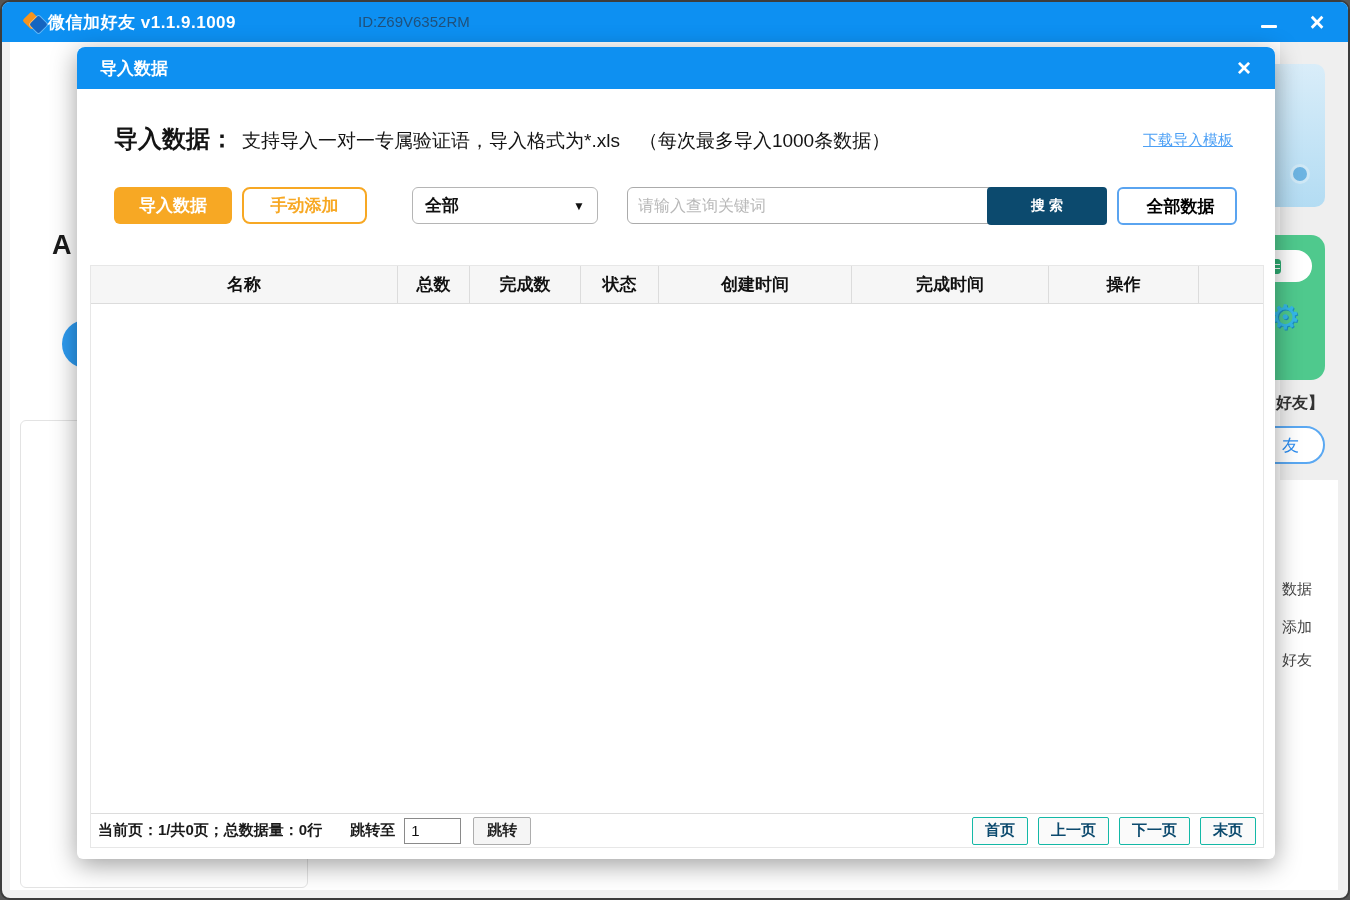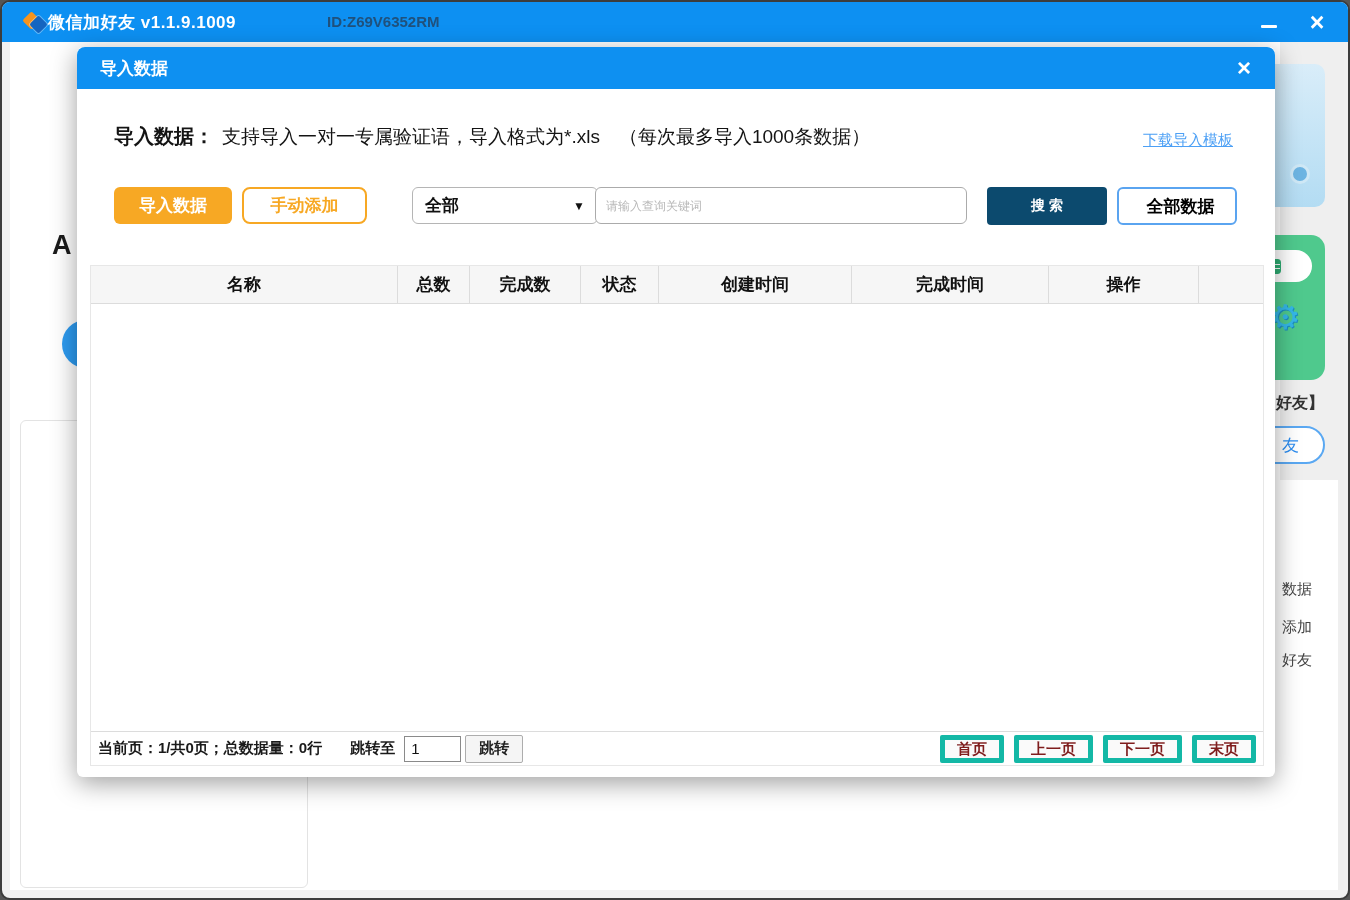--- a/index.html
+++ b/index.html
@@ -8,21 +8,21 @@
 
   
   .window { position:absolute; inset:0; background:#f0f0f0; border:2px solid #3c3c3c; border-radius:10px; overflow:hidden; }
 
   
   .titlebar { position:absolute; left:0; top:0; right:0; height:40px; background:#0d90f2; display:flex; align-items:center; }
   .logo { position:relative; width:24px; height:24px; margin-left:22px; }
   .logo .d1 { position:absolute; left:1px; top:4px; width:13px; height:13px; background:#f7941d; transform:rotate(45deg); border-radius:2px; }
   .logo .d2 { position:absolute; left:8px; top:8px; width:13px; height:13px; background:#1565c0; transform:rotate(45deg); border-radius:2px; box-shadow:0 0 0 1px rgba(255,255,255,.35); }
   .win-title { color:#fff; font-size:17px; font-weight:bold; margin-left:0; letter-spacing:.5px; }
-  .win-id { color:#20517c; font-size:15px; font-weight:bold; position:absolute; left:325px; top:11px; }
+  .win-id { color:#20517c; font-size:15px; font-weight:normal; position:absolute; left:356px; top:11px; }
   .win-btns { position:absolute; right:14px; top:0; height:40px; display:flex; align-items:center; gap:14px; }
   .win-btn { width:34px; height:34px; display:flex; align-items:center; justify-content:center; color:#fff; cursor:pointer; }
   .min-glyph { width:16px; height:3px; background:#fff; border-radius:1px; margin-top:8px; }
   .x-glyph { font-size:25px; font-weight:bold; line-height:1; }
 
   
   .bg-main { position:absolute; left:8px; top:40px; width:1270px; bottom:8px; background:#fff; }
   .bg-right { position:absolute; left:1278px; top:40px; width:64px; bottom:8px; background:#efefef; }
   .bg-panel-left { position:absolute; left:18px; top:418px; width:288px; height:468px; background:#fff; border:1px solid #e3e3e3; border-radius:6px; }
   .bg-letter { position:absolute; left:50px; top:228px; font-size:27px; font-weight:bold; color:#1b1b1b; }
@@ -32,56 +32,56 @@
   .card-green { position:absolute; left:1238px; top:233px; width:85px; height:145px; border-radius:14px; background:#4fc98d; }
   .pill-white { position:absolute; left:14px; top:15px; width:58px; height:32px; background:#fff; border-radius:16px; display:flex; align-items:center; padding-left:10px; }
   .mini-icon { width:17px; height:15px; border-radius:3px; background:linear-gradient(180deg,#2fae74 0 30%, #fff 30% 40%, #2fae74 40% 62%, #fff 62% 72%, #2fae74 72% 100%); border:1px solid #2fae74; }
   .gear { position:absolute; left:30px; top:62px; font-size:34px; color:#35b8e8; text-shadow:1px 1px 0 #1d8dc0; }
   .bg-bracket { position:absolute; left:1274px; top:391px; font-size:16px; font-weight:bold; color:#333; }
   .bg-pill-btn { position:absolute; left:1243px; top:424px; width:80px; height:38px; border:2px solid #5aa8f2; border-radius:19px; background:#fff; color:#2e8ef0; font-size:17px; display:flex; align-items:center; justify-content:flex-end; padding-right:24px; }
   .bg-white-right { position:absolute; left:1278px; top:478px; width:58px; height:410px; background:#fff; }
   .bg-frag { position:absolute; left:1280px; font-size:15px; color:#444; }
 
   
-  .modal { position:absolute; left:75px; top:45px; width:1198px; height:730px; background:#fff; border-radius:6px; box-shadow:0 6px 26px rgba(0,0,0,.38); z-index:5; }
+  .modal { position:absolute; left:75px; top:45px; width:1198px; height:812px; background:#fff; border-radius:6px; box-shadow:0 6px 26px rgba(0,0,0,.38); z-index:5; }
   .modal-header { position:absolute; left:0; top:0; right:0; height:42px; background:#0e90f1; border-radius:8px 8px 0 0; display:flex; align-items:center; }
   .modal-title { color:#fff; font-size:17px; font-weight:bold; margin-left:23px; }
   .modal-close { position:absolute; right:14px; top:4px; width:34px; height:34px; display:flex; align-items:center; justify-content:center; color:#fff; font-size:24px; font-weight:bold; cursor:pointer; }
 
   .desc-row { position:absolute; left:37px; top:76px; right:180px; }
-  .desc-label { font-size:20px; font-weight:bold; color:#141414; }
+  .desc-label { font-size:24px; font-weight:bold; color:#141414; }
   .desc-text { font-size:19px; color:#141414; margin-left:8px; }
   .tpl-link { position:absolute; right:42px; top:84px; font-size:15px; color:#4da0f5; text-decoration:underline; cursor:pointer; }
 
   .controls { position:absolute; left:0; top:140px; right:0; height:38px; }
   .btn { display:flex; align-items:center; justify-content:center; cursor:pointer; }
   .btn-import { position:absolute; left:37px; width:118px; height:37px; background:#f7a824; border-radius:6px; color:#fff; font-size:17px; font-weight:bold; }
   .btn-manual { position:absolute; left:165px; width:125px; height:37px; background:#fff; border:2px solid #f7a824; border-radius:8px; color:#f7a824; font-size:17px; font-weight:bold; }
   .dropdown { position:absolute; left:335px; width:186px; height:37px; border:1px solid #b5b5b5; border-radius:6px; background:#fff; display:flex; align-items:center; padding:0 12px; cursor:pointer; }
   .dd-value { font-size:17px; font-weight:bold; color:#111; flex:1; }
   .dd-arrow { font-size:12px; color:#111; }
-  .search-input { position:absolute; left:518px; width:372px; height:37px; border:1px solid #ababab; border-radius:6px; padding:0 10px; font-size:12px; color:#333; outline:none; font-family:inherit; }
+  .search-input { position:absolute; left:550px; width:372px; height:37px; border:1px solid #ababab; border-radius:6px; padding:0 10px; font-size:16px; color:#333; outline:none; font-family:inherit; }
   .search-input::placeholder { color:#b8b8b8; }
   .btn-search { position:absolute; left:910px; width:120px; height:38px; background:#0c4a6e; border-radius:4px; color:#fff; font-size:14px; font-weight:bold; }
   .btn-alldata { position:absolute; left:1040px; width:120px; height:38px; background:#fff; border:2px solid #5aa4f0; border-radius:6px; color:#000000; font-size:17px; font-weight:bold;padding-left:7px; }
 
   
   .table-wrap { position:absolute; left:13px; top:218px; width:1174px; bottom:11px; border:1px solid #e7e7e7; display:flex; flex-direction:column;gap:28px; }
   .thead { display:flex; height:38px; background:#f6f6f6; border-bottom:1px solid #dcdcdc; }
   .th { display:flex; align-items:center; justify-content:center; font-size:17px; font-weight:bold; color:#111; border-right:1px solid #dcdcdc; }
   .th:last-child { border-right:none; flex:1; }
   .tbody { flex:1; background:#fff; }
 
   .tfoot { height:34px; border-top:1px solid #dcdcdc; display:flex; align-items:center; padding:0 7px; }
   .pg-status { font-size:15px; font-weight:bold; color:#1a1a1a; }
   .pg-jumplabel { font-size:15px; font-weight:bold; color:#1a1a1a; margin-left:28px; }
   .pg-input { width:57px; height:26px; border:1px solid #8a8a8a; margin-left:9px; padding:0 6px; font-size:15px; color:#111; outline:none; font-family:inherit; }
-  .pg-gobtn { height:28px; padding:0 13px; margin-left:4px; border:1px solid #adadad; background:#f5f5f5; border-radius:2px; font-size:15px; font-weight:bold; color:#222; }
+  .pg-gobtn { height:28px; padding:0 13px; margin-left:12px; border:1px solid #adadad; background:#f5f5f5; border-radius:2px; font-size:15px; font-weight:bold; color:#222; }
   .pg-spacer { flex:1; }
-  .pg-nav { height:28px; padding:0 12px; margin-left:10px; border:5px solid #14b8a6; background:#fafafa; border-radius:2px; font-size:15px; font-weight:bold; color:#7f1d1d; }
+  .pg-nav { height:28px; padding:0 12px; margin-left:10px; border:1px solid #14b8a6; background:#fafafa; border-radius:2px; font-size:15px; font-weight:bold; color:#0c4a6e; }
 </style>
 </head>
 <body>
 
 <div class="stage">
   <div class="window">
 
     <div class="bg-main"></div>
     <div class="bg-right"></div>
     <div class="bg-panel-left"></div>

